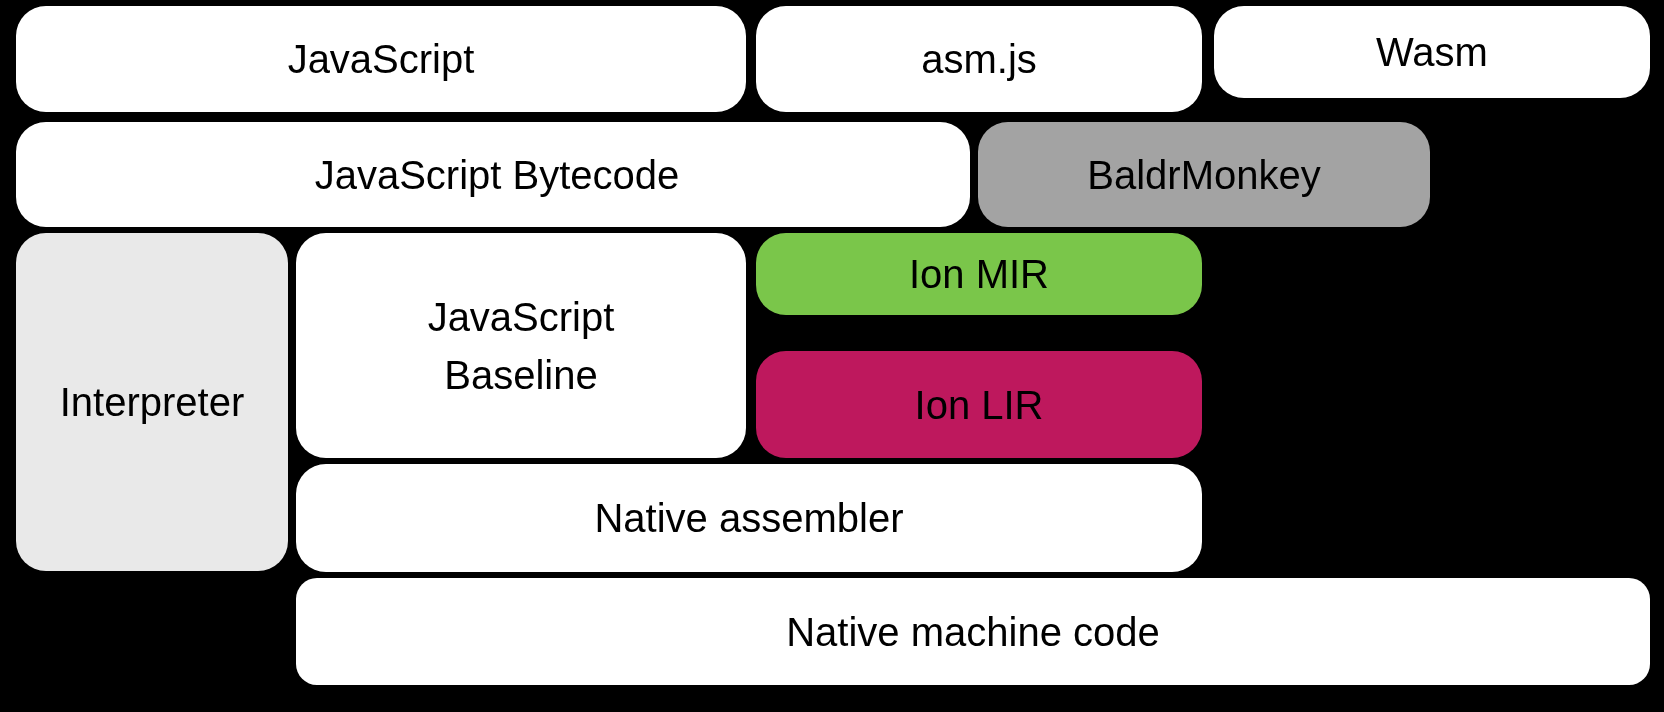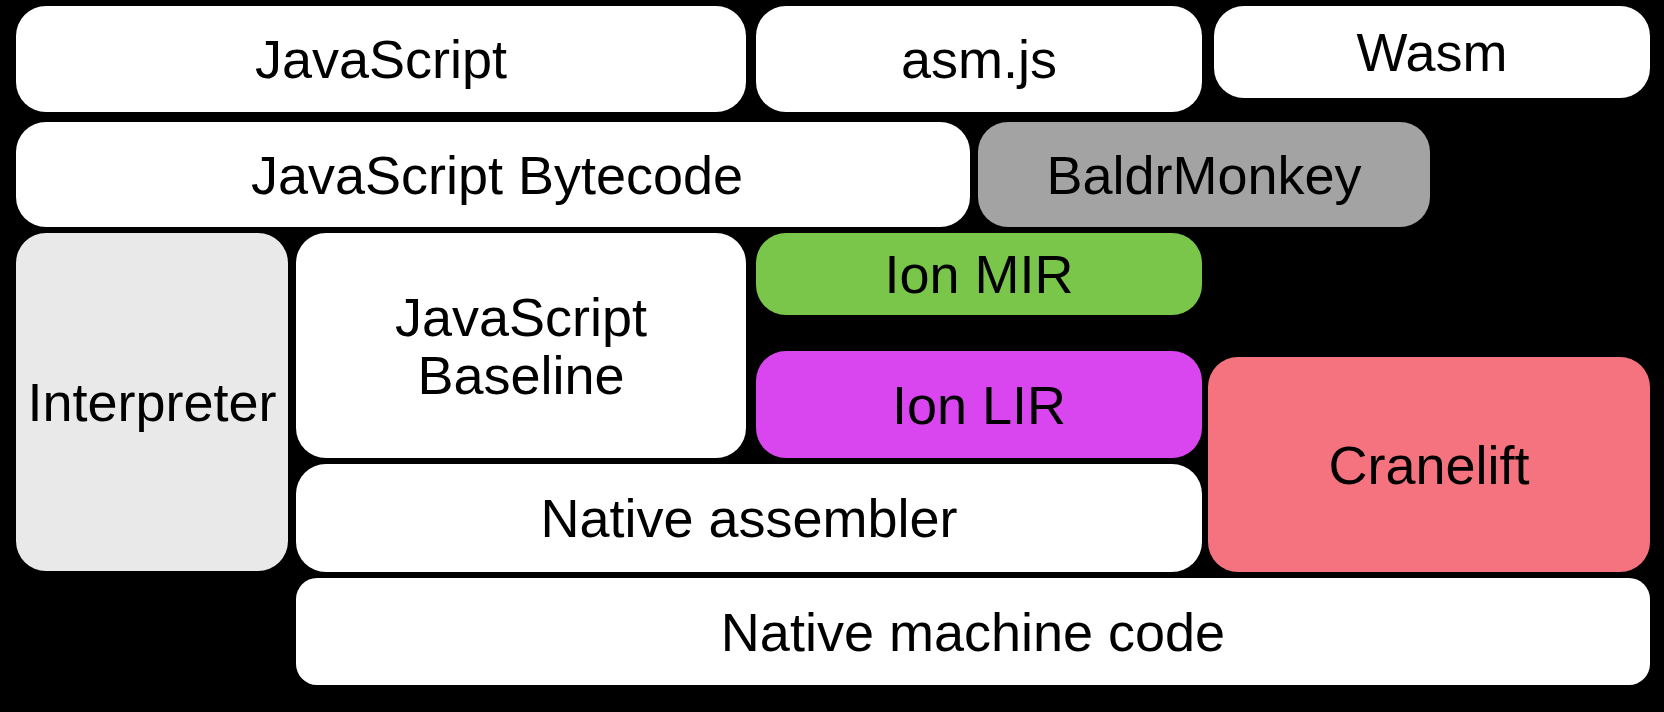--- a/index.html
+++ b/index.html
@@ -18,21 +18,21 @@
   .box {
     position: absolute;
     border-radius: 30px;
     display: flex;
     align-items: center;
     justify-content: center;
     box-sizing: border-box;
   }
   .box .label {
     color: #000000;
-    font-size: 54px;
+    font-size: 40px;
     line-height: 58px;
     text-align: center;
     white-space: pre-line;
     letter-spacing: 0px;
   }
   
   .b-javascript        { left: 16px;   top: 6px;   width: 730px;  height: 106px; }
   .b-asmjs             { left: 756px;  top: 6px;   width: 446px;  height: 106px; align-items: center; }
   .b-wasm              { left: 1214px; top: 6px;   width: 436px;  height: 92px; }
   .b-js-bytecode       { left: 16px;   top: 122px; width: 954px;  height: 105px; padding-left: 8px; }
@@ -76,27 +76,24 @@
 
   <div class="box b-js-baseline" style="background: rgb(255, 255, 255);">
     <span class="label">JavaScript
 Baseline</span>
   </div>
 
   <div class="box b-ion-mir" style="background: rgb(122, 198, 74);">
     <span class="label">Ion MIR</span>
   </div>
 
-  <div class="box b-ion-lir" style="background: #d946ef;">
+  <div class="box b-ion-lir" style="background: #be185d;">
     <span class="label">Ion LIR</span>
   </div>
 
-  <div class="box b-cranelift" style="background: rgb(244, 115, 127);">
-    <span class="label">Cranelift</span>
-  </div>
 
   <div class="box b-macro-assembler" style="background: rgb(255, 255, 255);">
     <span class="label">Native assembler</span>
   </div>
 
   <div class="box b-native-machine" style="background: rgb(255, 255, 255); border-radius: 21px;">
     <span class="label">Native machine code</span>
   </div>
 
 </div>

